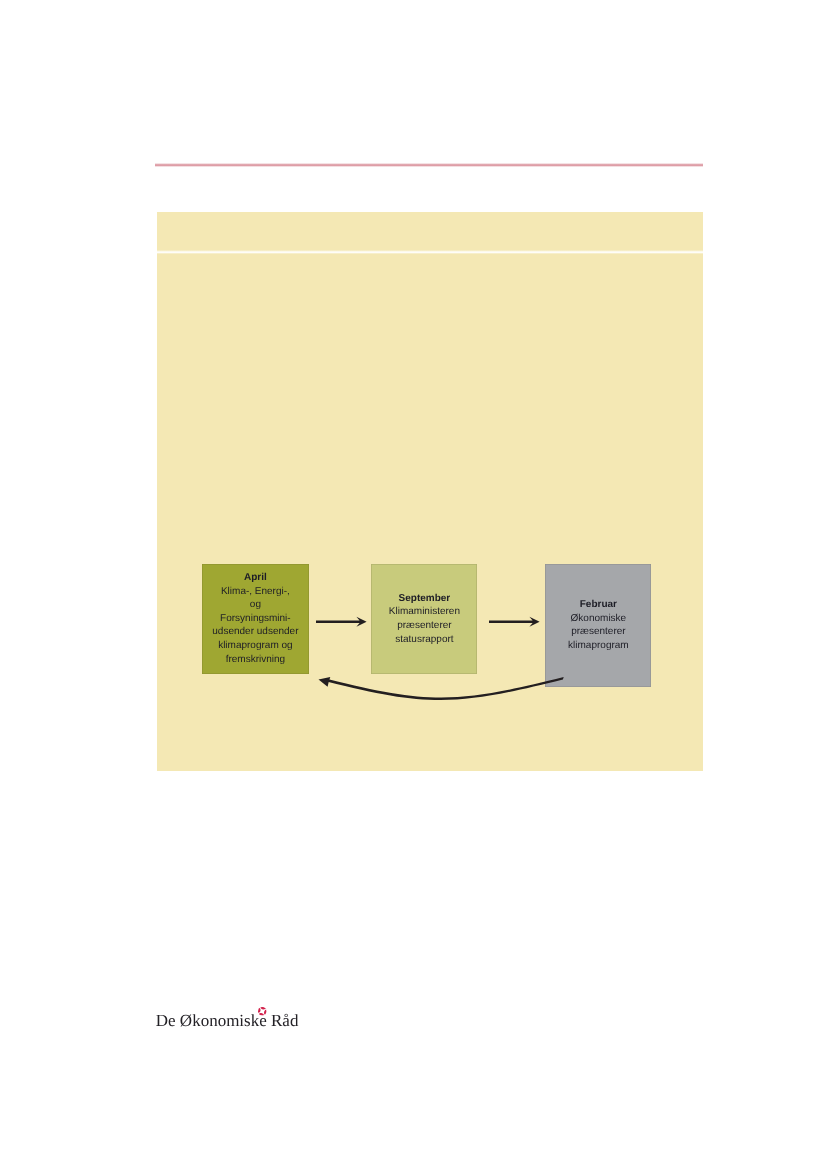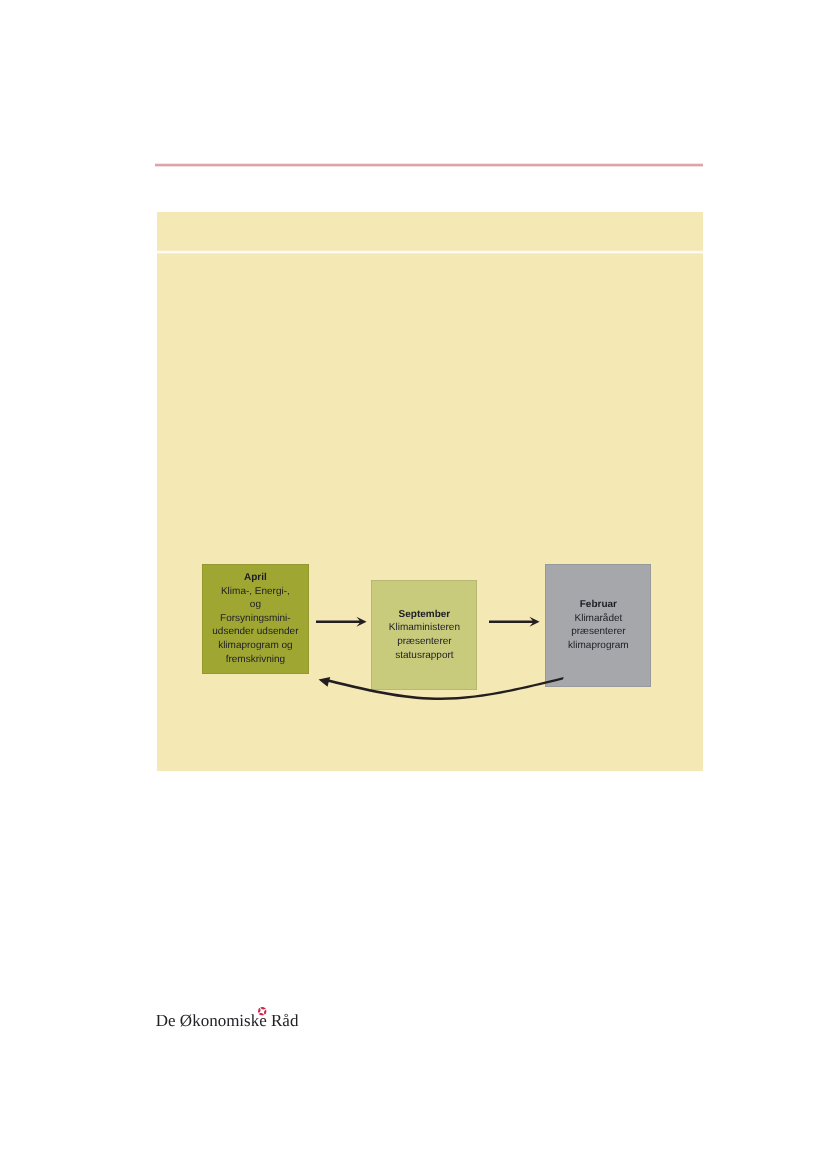--- a/index.html
+++ b/index.html
@@ -32,30 +32,30 @@
     <div class="node" id="n0" style="left: 44.8px; top: 351.7px; width: 106.6px; height: 110px; background: rgb(159, 167, 50); color: rgb(29, 29, 38);">
       <div class="ttl">April</div>
       <div>Klima-, Energi-,</div>
       <div>og</div>
       <div>Forsyningsmini-</div>
       <div>udsender udsender</div>
       <div>klimaprogram og</div>
       <div>fremskrivning</div>
     </div>
 
-    <div class="node" id="n1" style="left: 214px; top: 351.7px; width: 106.2px; height: 110.5px; background: rgb(200, 203, 124); color: rgb(29, 29, 38); margin-top: 16px;">
+    <div class="node" id="n1" style="left: 214px; top: 351.7px; width: 106.2px; height: 110.5px; background: rgb(200, 203, 124); color: rgb(29, 29, 38);">
       <div class="ttl">September</div>
       <div>Klimaministeren</div>
       <div>præsenterer</div>
       <div>statusrapport</div>
     </div>
 
     <div class="node" id="n2" style="left: 388px; top: 351.7px; width: 106.2px; height: 123px; background: rgb(165, 167, 170); color: rgb(29, 29, 38);">
       <div class="ttl">Februar</div>
-      <div>Klimarådet</div>
+      <div>Økonomiske</div>
       <div>præsenterer</div>
       <div>klimaprogram</div>
     </div>
   </div>
 
   <svg class="arrows" viewBox="0 0 827 1169">
     <g stroke="none" fill="#231f20">
       <path d="M316,620.6 L359.6,620.6 L356.4,616.8 L366.6,621.75 L356.4,626.7 L359.6,622.9 L316,622.9 Z"></path>
       <path d="M489,620.6 L532.6,620.6 L529.4,616.8 L539.6,621.75 L529.4,626.7 L532.6,622.9 L489,622.9 Z"></path>
       <path d="M563.7,677.1 C461.6,702.6 430.8,705.3 328.5,679.3 L327.5,681.7 C430.0,707.8 460.5,705.1 562.9,679.5 Z"></path>

